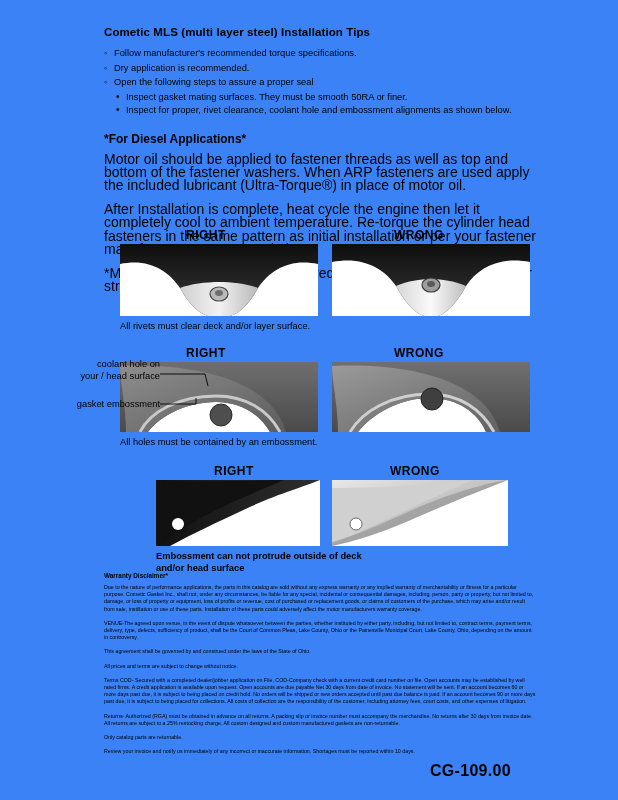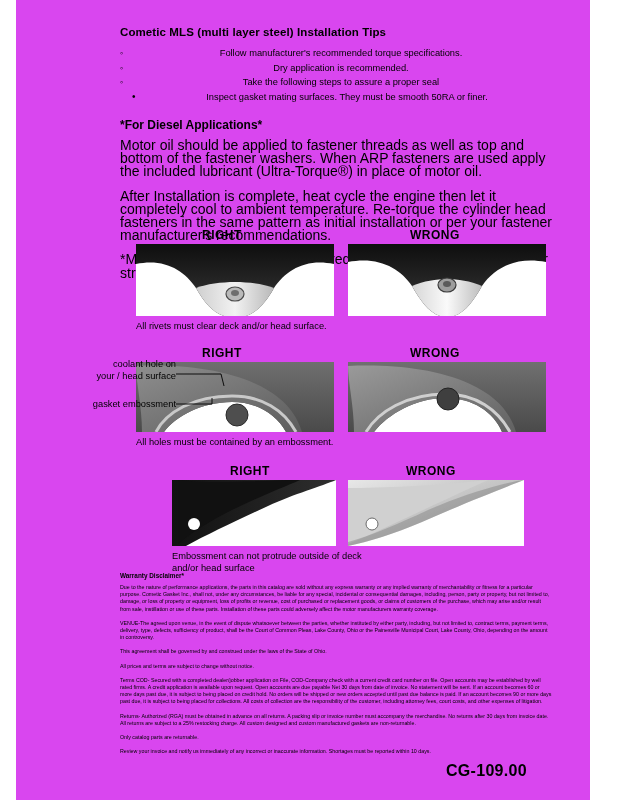--- a/index.html
+++ b/index.html
@@ -10,42 +10,41 @@
   body {
     width: 618px;
     height: 800px;
     font-family: "Liberation Sans", sans-serif;
     color: #000000;
     position: relative;
     overflow: hidden;
   }
   .page {
     position: absolute;
-    left: 16px; top: 0;
-    width: 574px;
+    left: 0; top: 0;
+    width: 618px;
     height: 800px;
-    background: #d946ef;
+    background: #3b82f6;
   }
   .content {
     position: absolute;
     left: 104px;
     top: 26px;
     width: 432px;
   }
   h1.title {
     font-size: 11.5px;
     font-weight: bold;
     margin: 0 0 9px 0;
     letter-spacing: 0.1px;
   }
   ul.bullets {
     list-style: none;
     margin: 0;
     padding: 0;
-    text-align: center;
   }
   ul.bullets > li {
     font-size: 9.3px;
     line-height: 13.5px;
     position: relative;
     padding-left: 10px;
     margin-bottom: 1px;
   }
   ul.bullets > li::before {
     content: "\25E6";
@@ -175,23 +174,24 @@
 
 <div class="page">
 
   <div class="content">
     <h1 class="title">Cometic MLS (multi layer steel) Installation Tips</h1>
 
     <ul class="bullets">
       <li>Follow manufacturer's recommended torque specifications.</li>
       <li>Dry application is recommended.</li>
       <li>
-        <span>Take the following steps to assure a proper seal</span>
+        <span>Open the following steps to assure a proper seal</span>
         <ul class="subbullets">
           <li>Inspect gasket mating surfaces.  They must be smooth 50RA or finer.</li>
+          <li>Inspect for proper, rivet clearance, coolant hole and embossment alignments as shown below.</li>
         </ul>
       </li>
     </ul>
 
     <h2 class="subtitle">*For Diesel Applications*</h2>
     <p class="para">Motor oil should be applied to fastener threads as well as top and bottom of the fastener washers. When ARP fasteners are used apply the included lubricant (Ultra-Torque®) in place of motor oil.</p>
     <p class="para">After Installation is complete, heat cycle the engine then let it completely cool to ambient temperature. Re-torque the cylinder head fasteners in the same pattern as initial installation or per your fastener manufacturer's recommendations.</p>
     <p class="para last">*More than one re-torque may be required to achieve proper fastener stretch*</p>
   </div>
 
@@ -237,21 +237,21 @@
                 <stop offset="1" stop-color="#bdbdbd"></stop>
               </linearGradient>
             </defs>
             <path d="M0,0 H198 V18 C168,12 146,24 134,42 C126,56 118,68 106,72 H92 C80,68 72,56 64,42 C52,24 30,12 0,18 Z" fill="url(#g2a)"></path>
             <path d="M64,42 C72,56 80,68 92,72 H106 C118,68 126,56 134,42 C122,37 110,35 99,35 C88,35 76,37 64,42 Z" fill="url(#g2b)"></path>
             <ellipse cx="99" cy="41" rx="9" ry="7" fill="#9d9d9d" stroke="#3a3a3a" stroke-width="1.2"></ellipse>
             <ellipse cx="99" cy="40" rx="4" ry="3" fill="#5a5a5a"></ellipse>
           </svg>
         </div>
       </div>
-      <div class="caption">All rivets must clear deck and/or head surface.</div>
+      <div class="caption">All rivets must clear deck and/or layer surface.</div>
     </div>
 
     <div class="fig-row" style="margin-top:14px;">
       <div class="fig-labels">
         <span class="fig-label" style="left:82px;">RIGHT</span>
         <span class="fig-label" style="left:290px;">WRONG</span>
       </div>
       <div class="fig-pair" style="height:70px;">
         <div class="fig-box left" style="height:70px;">
           <svg width="198" height="70" viewBox="0 0 198 70" xmlns="http://www.w3.org/2000/svg">
@@ -339,21 +339,21 @@
                 <stop offset="1" stop-color="#9a9a9a"></stop>
               </linearGradient>
             </defs>
             <path d="M0,0 H176 C150,10 110,26 74,42 C46,54 20,62 0,66 Z" fill="url(#g6a)"></path>
             <path d="M0,8 C34,8 84,6 140,0 C118,10 88,24 58,38 C36,48 16,58 0,64 Z" fill="#d0d0d0"></path>
             <path d="M176,0 C150,10 110,26 74,42 C46,54 20,62 0,66 L0,62 C22,56 50,44 80,30 C116,14 158,2 176,0 Z" fill="#6d6d6d" opacity="0.35"></path>
             <circle cx="24" cy="44" r="6" fill="#ffffff" stroke="#6a6a6a" stroke-width="1"></circle>
           </svg>
         </div>
       </div>
-      <div class="caption wide" style="margin-left:52px; white-space:pre-line;">Embossment can not protrude outside of deck
+      <div class="caption wide" style="margin-left:52px; white-space:pre-line;font-weight:bold;">Embossment can not protrude outside of deck
 and/or head surface</div>
     </div>
 
   </div>
 
   <div class="warranty">
     <h3>Warranty Disclaimer*</h3>
     <p>Due to the nature of performance applications, the parts in this catalog are sold without any express warranty or any implied warranty of merchantability or fitness for a particular purpose.  Cometic Gasket Inc., shall not, under any circumstances, be liable for any special, incidental or consequential damages, including, person, party or property, but not limited to, damage, or loss of property or equipment, loss of profits or revenue, cost of purchased or replacement goods, or claims of customers of the purchase, which may arise and/or result from sale, instillation or use of these parts.  Installation of these parts could adversely affect the motor manufacturers warranty coverage.</p>
     <p>VENUE-The agreed upon venue, in the event of dispute whatsoever between the parties, whether instituted by either party, including, but not limited to, contract terms, payment terms, delivery, type, defects, sufficiency of product, shall be the Court of Common Pleas, Lake County, Ohio or the Painesville Municipal Court, Lake County, Ohio, depending on the amount in controversy.</p>
     <p>This agreement shall be governed by and construed under the laws of the State of Ohio.</p>

